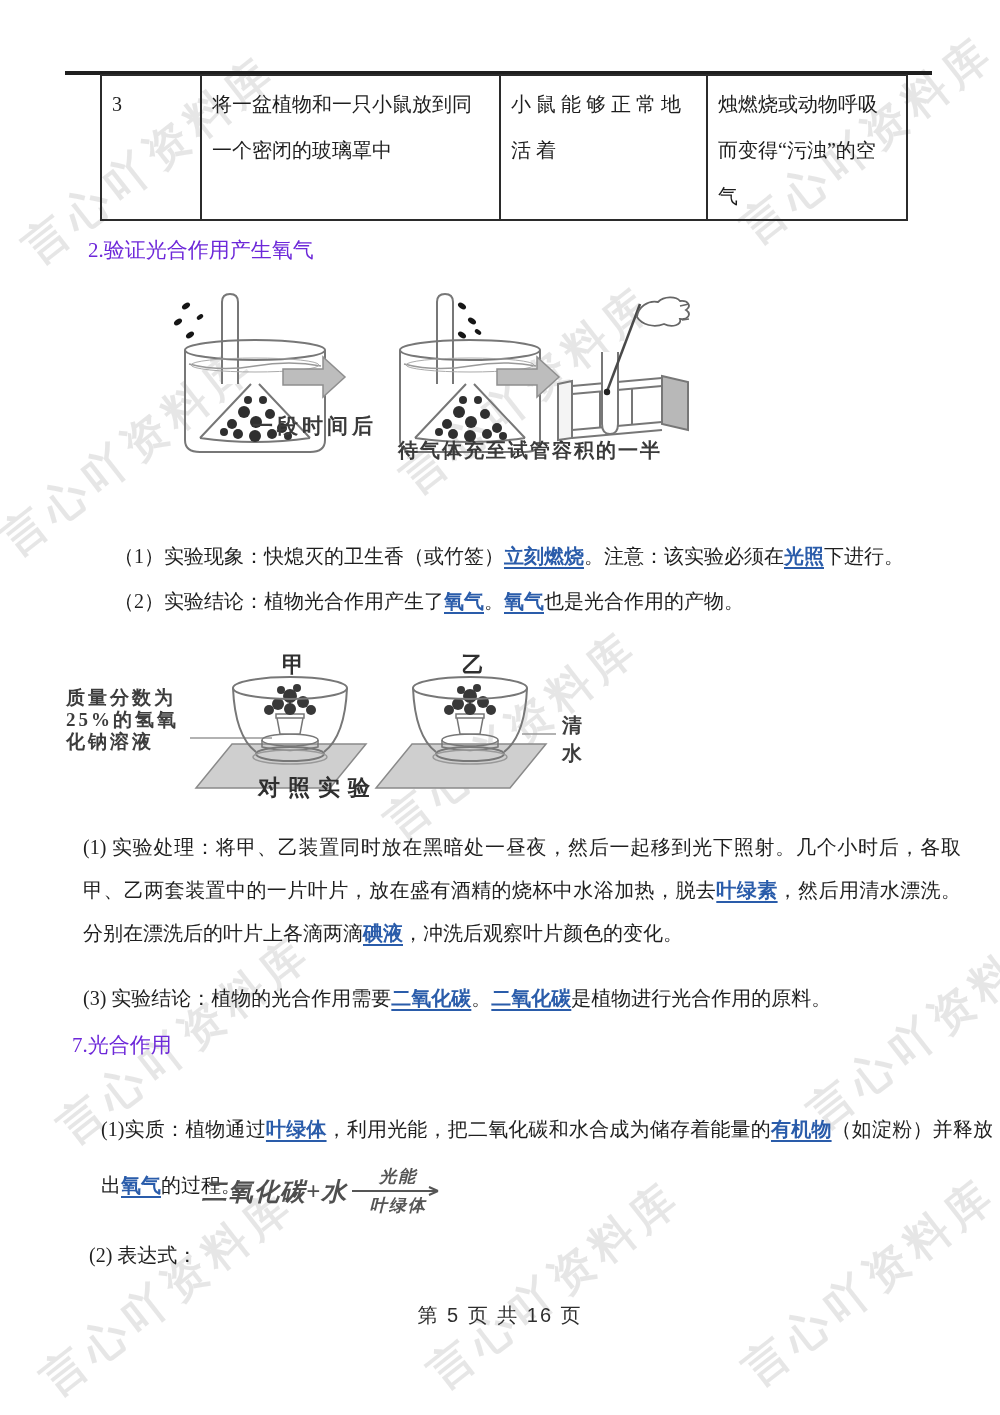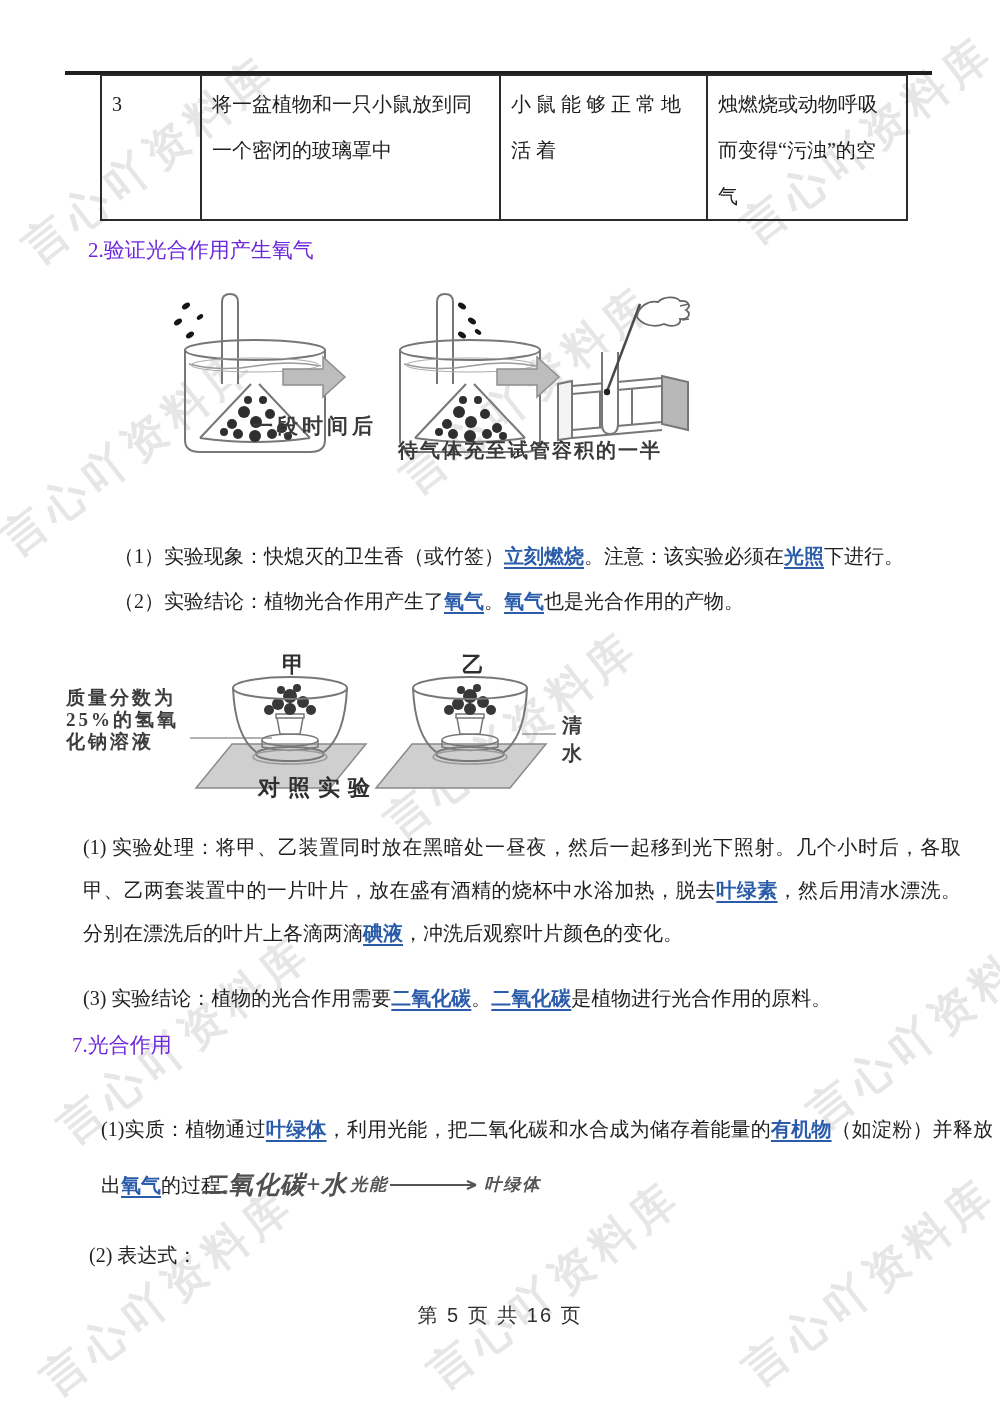--- a/index.html
+++ b/index.html
@@ -28,21 +28,21 @@
   .h-sec { position:absolute; z-index:1; font-size:21px; color:#6d28d9; }
   .para  { position:absolute; z-index:1; font-size:20px; color:#1f1f1f; margin:11px; }
   .just  { text-align:justify; }
   .lnk   { color:#2a5caa; font-weight:700; text-decoration:underline; text-underline-offset:4px; }
 
   
   .formula {
     position:absolute; z-index:1; left:202px; top:1168px; display:flex; align-items:center;
     font-size:25px; font-weight:700; color:#4f4f4f; letter-spacing:1px;font-style:italic;
   }
-  .frac { display:flex; flex-direction:row; align-items:center; line-height:1; margin:0 3px; }
+  .frac { display:flex; flex-direction:column; align-items:center; line-height:1; margin:0 3px; }
   .frac .small { font-size:17px; letter-spacing:2px; color:#555; }
 
   .footer {
     position:absolute; z-index:1; top:1302px; left:0; width:100%; text-align:center;
     font-family:"Liberation Sans","DejaVu Sans",sans-serif;
     font-size:20px; color:#2e2e2e; letter-spacing:2px;
   }
   svg text { font-family:"Liberation Serif","DejaVu Serif",serif; }
 </style>
 </head>

